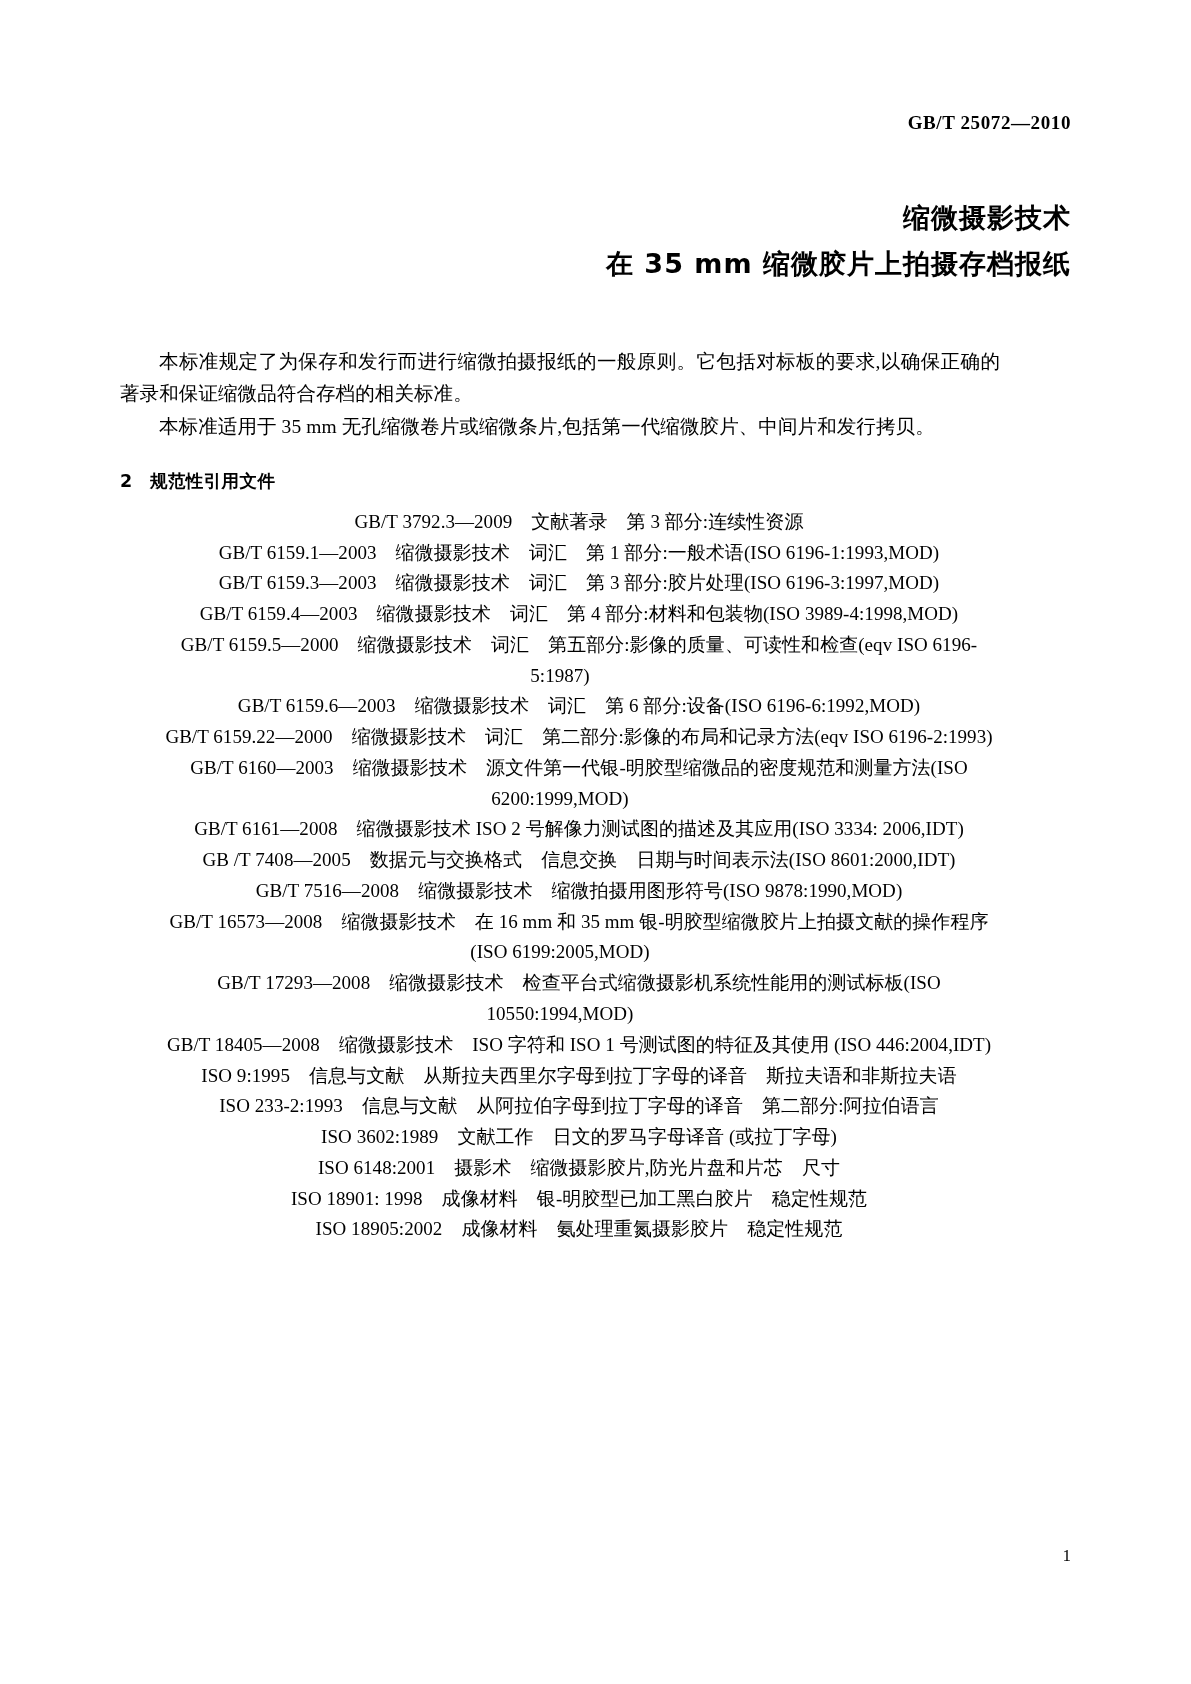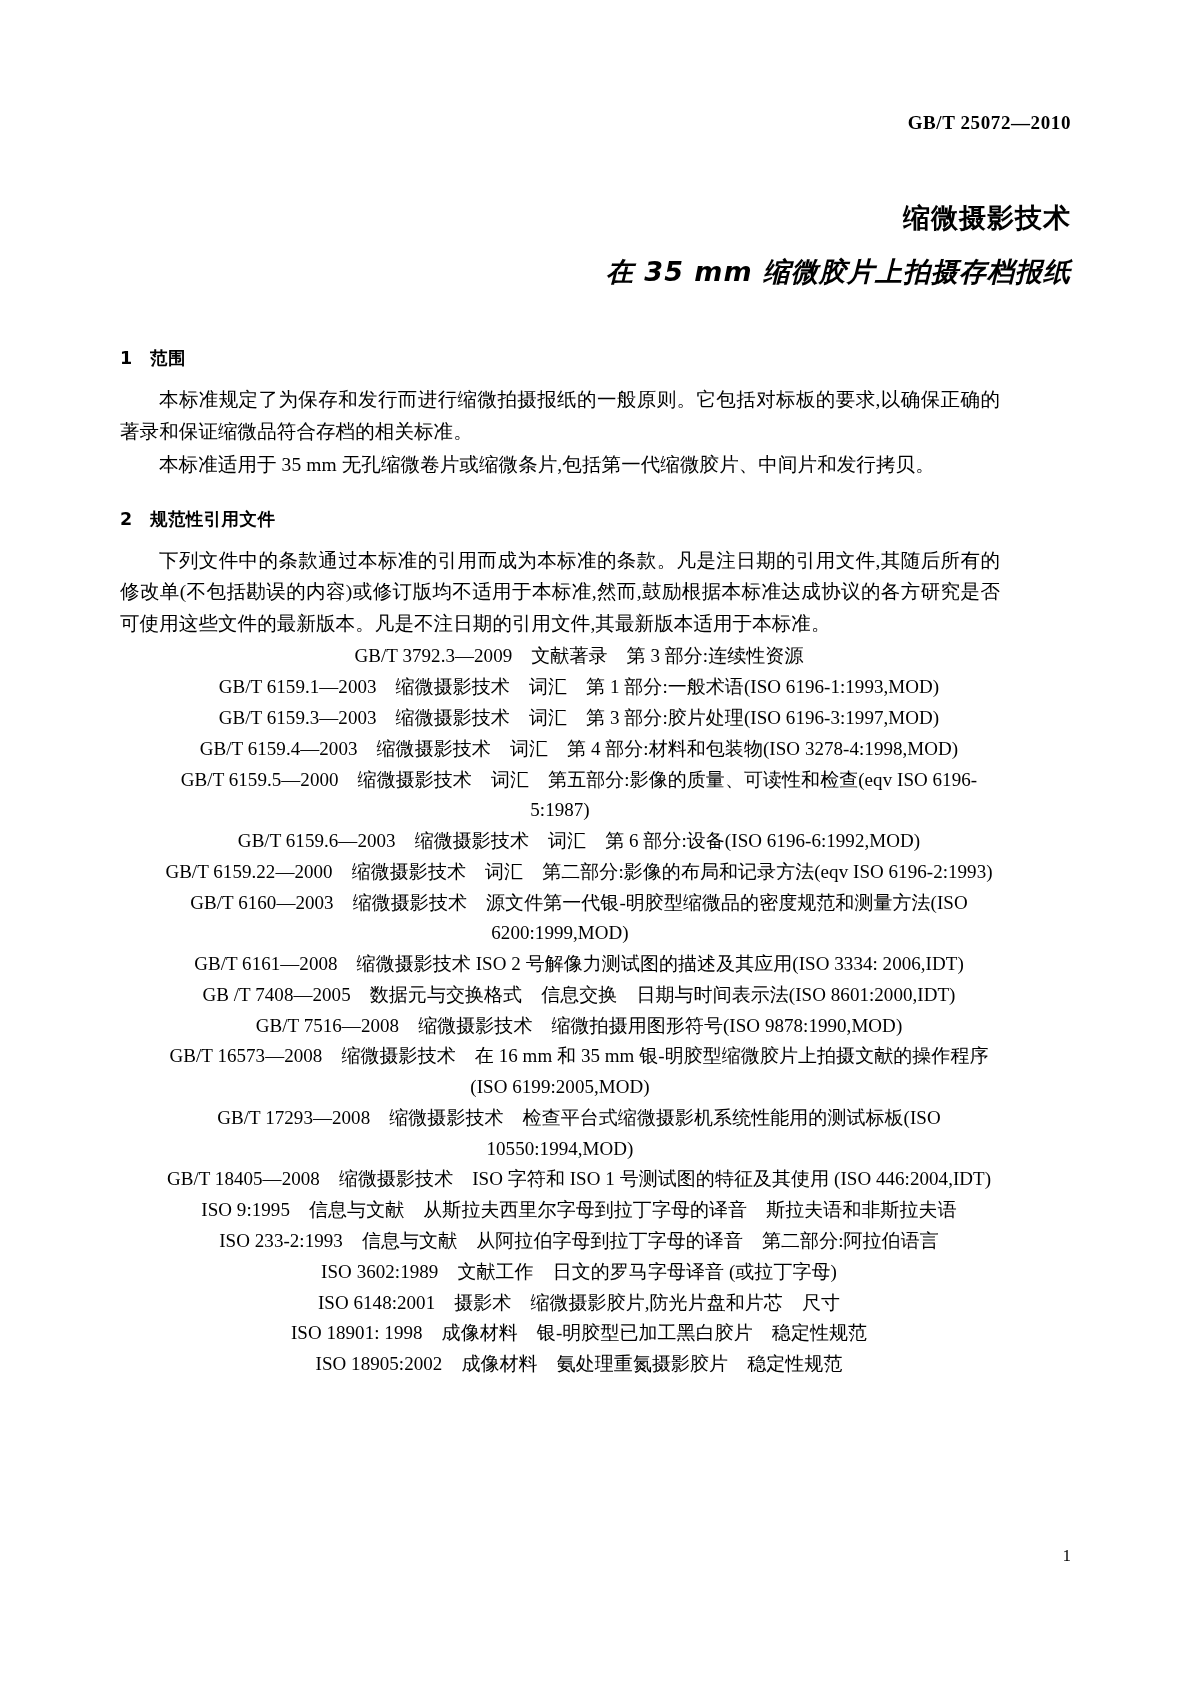--- a/index.html
+++ b/index.html
@@ -51,22 +51,21 @@
     font-size: 27px;
     letter-spacing: 1px;
     line-height: 1.5;
   }
   .doc-title-line2 {
     font-family: "DejaVu Sans", "Liberation Sans", sans-serif;
     font-weight: bold;
     font-size: 27px;
     letter-spacing: 1px;
     line-height: 1.55;
-    margin-top: 12px;
-    font-style: italic;
+    margin-top: 4px;
   }
 
   
   .content {
     position: absolute;
     top: 346px;
     left: 120px;
     width: 880px;
   }
 
@@ -127,36 +126,32 @@
     <span class="std-no">GB/T 25072—2010</span>
   </div>
 
   <div class="title-block">
     <div class="doc-title-line1">缩微摄影技术</div>
     <div class="doc-title-line2">在 35 mm 缩微胶片上拍摄存档报纸</div>
   </div>
 
   <div class="content">
 
-    <h2 class="section-heading">
-      <span class="num">1</span><span>范围</span>
-    </h2>
     <p class="para">本标准规定了为保存和发行而进行缩微拍摄报纸的一般原则。它包括对标板的要求,以确保正确的著录和保证缩微品符合存档的相关标准。</p>
     <p class="para">本标准适用于 35 mm 无孔缩微卷片或缩微条片,包括第一代缩微胶片、中间片和发行拷贝。</p>
 
     <h2 class="section-heading section-heading--spaced">
       <span class="num">2</span><span>规范性引用文件</span>
     </h2>
-    <p class="para">下列文件中的条款通过本标准的引用而成为本标准的条款。凡是注日期的引用文件,其随后所有的修改单(不包括勘误的内容)或修订版均不适用于本标准,然而,鼓励根据本标准达成协议的各方研究是否可使用这些文件的最新版本。凡是不注日期的引用文件,其最新版本适用于本标准。</p>
 
     <ul class="ref-list">
       <li>GB/T 3792.3—2009　文献著录　第 3 部分:连续性资源</li>
       <li>GB/T 6159.1—2003　缩微摄影技术　词汇　第 1 部分:一般术语(ISO 6196-1:1993,MOD)</li>
       <li>GB/T 6159.3—2003　缩微摄影技术　词汇　第 3 部分:胶片处理(ISO 6196-3:1997,MOD)</li>
-      <li>GB/T 6159.4—2003　缩微摄影技术　词汇　第 4 部分:材料和包装物(ISO 3278-4:1998,MOD)</li>
+      <li>GB/T 6159.4—2003　缩微摄影技术　词汇　第 4 部分:材料和包装物(ISO 3989-4:1998,MOD)</li>
       <li>GB/T 6159.5—2000　缩微摄影技术　词汇　第五部分:影像的质量、可读性和检查(eqv ISO 6196-5:1987)</li>
       <li>GB/T 6159.6—2003　缩微摄影技术　词汇　第 6 部分:设备(ISO 6196-6:1992,MOD)</li>
       <li>GB/T 6159.22—2000　缩微摄影技术　词汇　第二部分:影像的布局和记录方法(eqv ISO 6196-2:1993)</li>
       <li>GB/T 6160—2003　缩微摄影技术　源文件第一代银-明胶型缩微品的密度规范和测量方法(ISO 6200:1999,MOD)</li>
       <li>GB/T 6161—2008　缩微摄影技术 ISO 2 号解像力测试图的描述及其应用(ISO 3334: 2006,IDT)</li>
       <li>GB /T 7408—2005　数据元与交换格式　信息交换　日期与时间表示法(ISO 8601:2000,IDT)</li>
       <li>GB/T 7516—2008　缩微摄影技术　缩微拍摄用图形符号(ISO 9878:1990,MOD)</li>
       <li>GB/T 16573—2008　缩微摄影技术　在 16 mm 和 35 mm 银-明胶型缩微胶片上拍摄文献的操作程序(ISO 6199:2005,MOD)</li>
       <li>GB/T 17293—2008　缩微摄影技术　检查平台式缩微摄影机系统性能用的测试标板(ISO 10550:1994,MOD)</li>
       <li>GB/T 18405—2008　缩微摄影技术　ISO 字符和 ISO 1 号测试图的特征及其使用 (ISO 446:2004,IDT)</li>

